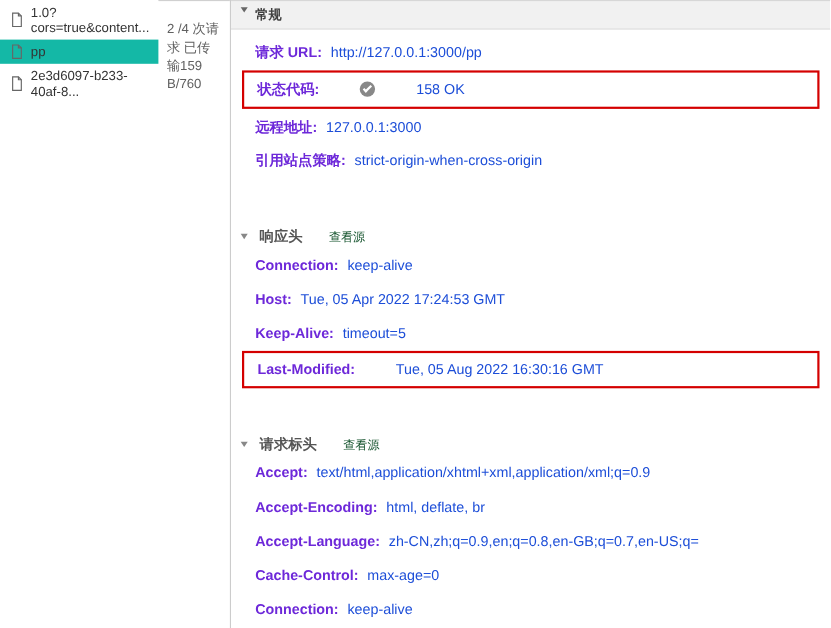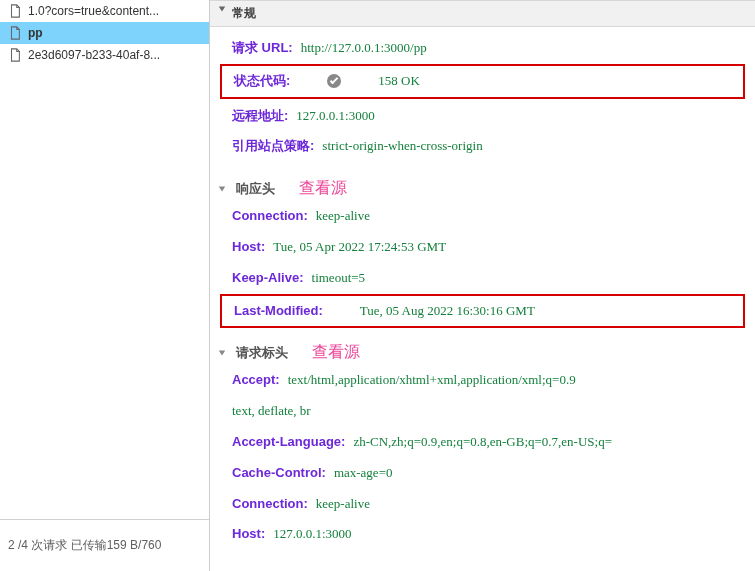--- a/index.html
+++ b/index.html
@@ -10,34 +10,33 @@
       width: 755px;
       height: 571px;
       display: flex;
       overflow: hidden;
       background: #fff;
     }
     .sidebar {
       width: 210px;
       border-right: 1px solid #ccc;
       display: flex;
-      flex-direction: column;
+      flex-direction: row;
     }
     .sidebar-list { flex: 1; }
     .sidebar-item {
       display: flex;
       align-items: center;
       padding: 4px 8px;
       gap: 6px;
       color: #333;
       cursor: pointer;
     }
     .sidebar-item.selected {
-      background: #7dd3fc;
-      font-weight: bold;
+      background: #14b8a6;
     }
     .file-icon { width:14px; height:14px; flex-shrink:0; }
     .status-bar {
       border-top: 1px solid #d0d0d0;
       padding: 17px 8px;
       font-size: 12px;
       color: #606060;
     }
     .main {
       flex: 1;
@@ -66,37 +65,38 @@
     }
     .row {
       padding: 5px 22px;
       display:flex;
       align-items:center;
       gap:8px;
       font-size:13px;
       line-height:1.6;
     }
     .label { font-weight:700; color:#6d28d9; }
-    .value { font-family: Liberation Serif, serif; color:#15803d; }
+    .value { font-family: Liberation Sans, sans-serif; color:#1d4ed8; }
     .sub-section {
       padding: 8px 0 4px 0;
     }
     .sub-header {
       display:flex;
       align-items:center;
       gap:10px;
       padding: 2px 8px;
       font-weight:700;
       color:#555;
       font-size:13px;
+      margin-top:28px;
     }
     .view-source {
       font-weight:400;
-      color:#ec4899;
-      font-size:16px;
+      color:#14532d;
+      font-size:11px;
       margin-left:14px;
     }
     .hl-red {
       border: 2px solid #d40000;
       gap: 37px;
     }
     .status-circle {
       width:14px; height:14px; border-radius:50%;
       background:#888; display:inline-flex; align-items:center; justify-content:center;
       color:#fff; font-size:9px;
@@ -199,21 +199,22 @@
           <path d="M1 2 L9 2 L5 8 Z" fill="#888"></path>
         </svg>
       <span>请求标头</span>
       <span class="view-source">查看源</span>
     </div>
     <div class="row">
       <span class="label">Accept:</span>
       <span class="value">text/html,application/xhtml+xml,application/xml;q=0.9</span>
     </div>
     <div class="row">
-      <span class="value">text, deflate, br</span>
+      <span class="label">Accept-Encoding:</span>
+      <span class="value">html, deflate, br</span>
     </div>
     <div class="row">
       <span class="label">Accept-Language:</span>
       <span class="value">zh-CN,zh;q=0.9,en;q=0.8,en-GB;q=0.7,en-US;q=</span>
     </div>
     <div class="row">
       <span class="label">Cache-Control:</span>
       <span class="value">max-age=0</span>
     </div>
     <div class="row">

